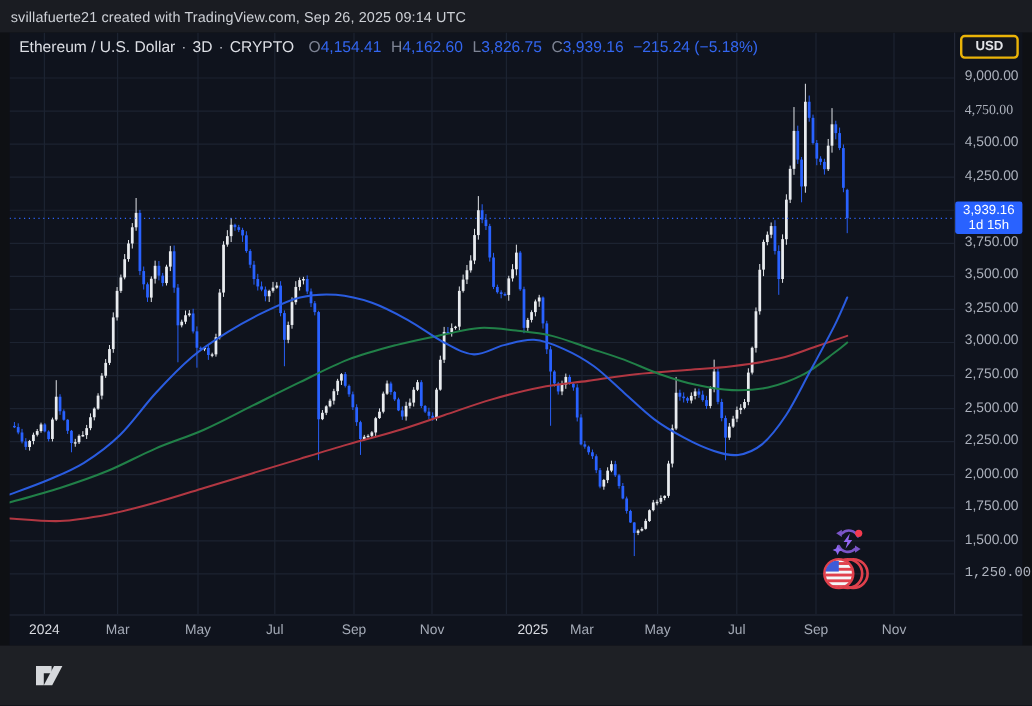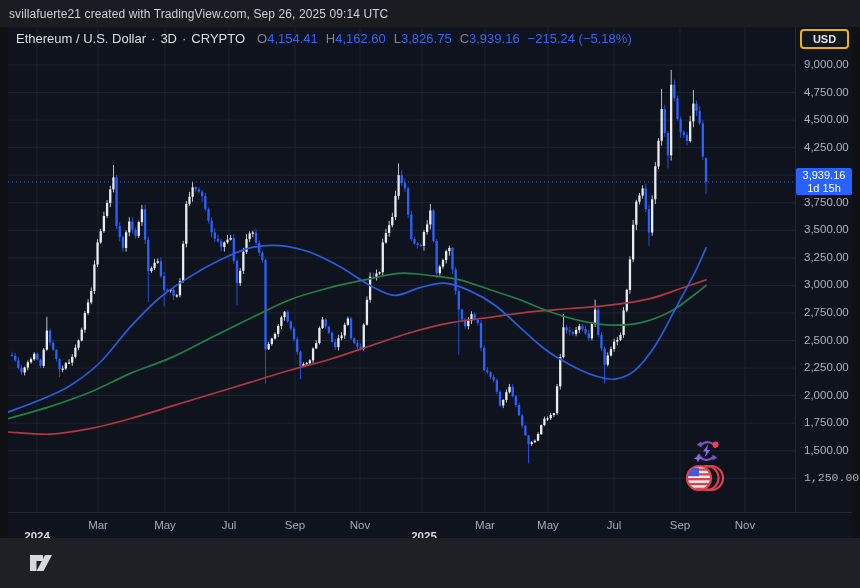--- a/index.html
+++ b/index.html
@@ -50,21 +50,21 @@
   .price-axis {
     position:absolute; left:787px; top:0; width:57px; height:485px;
     border-left:1px solid #222735; background:#0f131d; z-index:2;
   }
   .ptick { position:absolute; left:8px; font-size:11.5px; color:#acb1bc; }
   .time-axis {
     position:absolute; left:0; top:485px; width:844px; height:26px;
     border-top:1px solid #222735; background:#0f131d; z-index:2;
   }
   .ttick { position:absolute; top:6px; width:40px; text-align:center; font-size:11.5px; color:#a4aab6; }
-  .ttick.major { color:#dadce2; font-weight:bold;margin-top:11px; }
+  .ttick.major { color:#dadce2; font-weight:normal; }
 
   
   .price-label {
     position:absolute; left:788px; width:56px; height:27px; z-index:7;
     background:#2962ff; border-radius:2px; color:#fff; text-align:center;
     font-size:11px; line-height:13px; padding-top:1px;
   }
 
   
   .logos { position:absolute; left:677px; top:410px; width:48px; height:58px; z-index:3; }
@@ -575,21 +575,21 @@
       <span class="pair"><span class="k">L</span><span class="v">3,826.75</span></span>
       <span class="pair"><span class="k">C</span><span class="v">3,939.16</span></span>
       <span class="chg">−215.24 (−5.18%)</span>
     </span>
   </div>
 
   <button class="usd-btn">USD</button>
 
   <div class="price-axis" id="price-axis">
       <div class="ptick" style="top: 31px;">9,000.00</div>
-      <div class="ptick" style="top: 58.55px;">4,750.00</div>
+      <div class="ptick" style="top: 58.55px; font-family: Liberation Serif, serif;">4,750.00</div>
       <div class="ptick" style="top: 86.1px;">4,500.00</div>
       <div class="ptick" style="top: 113.65px;">4,250.00</div>
       <div class="ptick" style="top: 141.2px;">4,000.00</div>
       <div class="ptick" style="top: 168.75px;">3,750.00</div>
       <div class="ptick" style="top: 196.3px;">3,500.00</div>
       <div class="ptick" style="top: 223.85px;">3,250.00</div>
       <div class="ptick" style="top: 251.4px;">3,000.00</div>
       <div class="ptick" style="top: 278.95px;">2,750.00</div>
       <div class="ptick" style="top: 306.5px;">2,500.00</div>
       <div class="ptick" style="top: 334.05px;">2,250.00</div>
@@ -598,21 +598,21 @@
       <div class="ptick" style="top: 416.7px;">1,500.00</div>
       <div class="ptick" style="top: 444.25px; font-family: Liberation Mono, monospace;">1,250.00</div>
     </div>
   <div class="time-axis" id="time-axis">
       <div class="ttick major" style="left: 9.0403px;">2024</div>
       <div class="ttick" style="left: 70.0328px;">Mar</div>
       <div class="ttick" style="left: 137.006px;">May</div>
       <div class="ttick" style="left: 200.99px;">Jul</div>
       <div class="ttick" style="left: 267.019px;">Sep</div>
       <div class="ttick" style="left: 332.025px;">Nov</div>
-      <div class="ttick major" style="left: 396px;">2025</div>
+      <div class="ttick major" style="left: 416px;">2025</div>
       <div class="ttick" style="left: 457.001px;">Mar</div>
       <div class="ttick" style="left: 519.961px;">May</div>
       <div class="ttick" style="left: 585.99px;">Jul</div>
       <div class="ttick" style="left: 652.019px;">Sep</div>
       <div class="ttick" style="left: 717.025px;">Nov</div>
     </div>
 
   <div class="price-label" id="price-label" style="top: 141.405px;">
     <div>3,939.16</div>
     <div>1d 15h</div>

